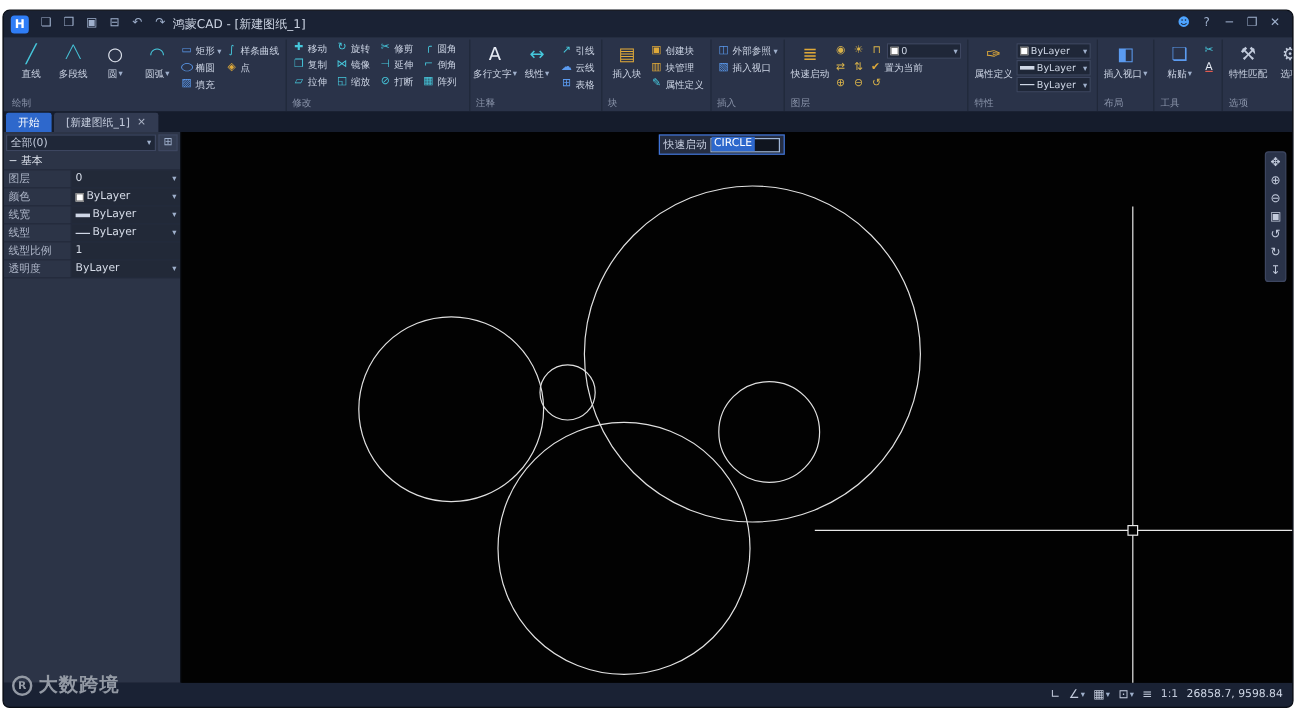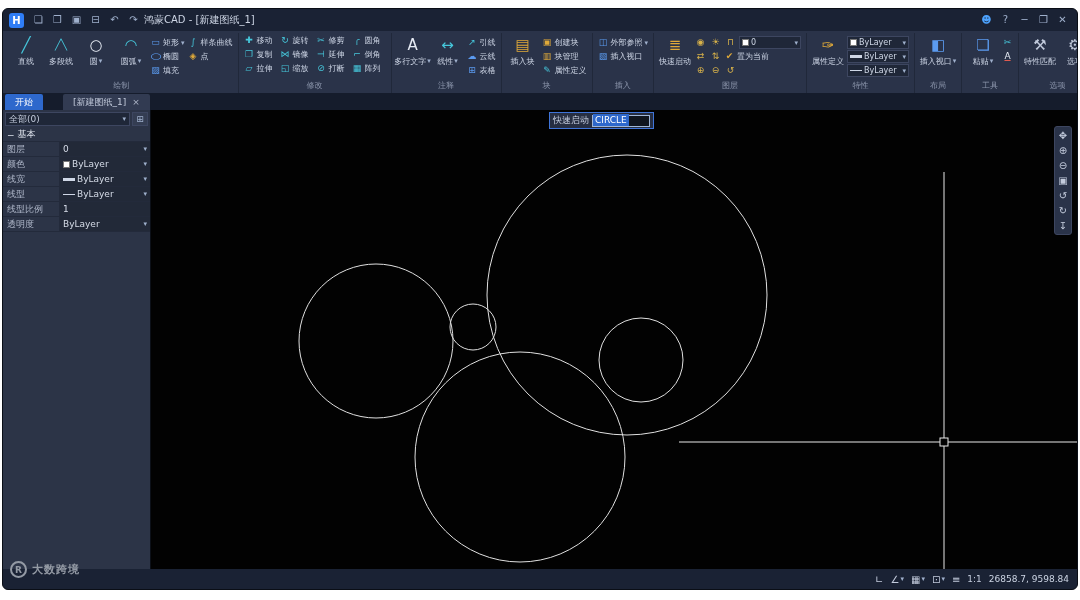--- a/index.html
+++ b/index.html
@@ -10,42 +10,42 @@
 .titlebar{height:22px;background:#1a2234;display:flex;align-items:center;gap:2px;padding:0 6px;flex:0 0 auto}
 .logo{width:15px;height:15px;background:#2f7df6;color:#fff;border-radius:3px;font-size:10px;font-weight:bold;display:flex;align-items:center;justify-content:center;margin-right:4px}
 .tbi{width:17px;height:16px;color:#9fb0cc;font-size:10px;line-height:16px;text-align:center;border-radius:2px}
 .tbi.user{color:#4da3ff}
 .tb-title{flex:1;text-align:left;font-size:10px;color:#cdd5e4;white-space:nowrap;overflow:hidden}
 
 .ribbon{height:62px;background:#2a3349;display:flex;align-items:stretch;padding:2px 2px 0 2px;flex:0 0 auto;overflow:hidden}
 .rgroup{display:flex;flex-direction:column;padding:1px 5px 0 5px;border-right:1px solid #20283a;white-space:nowrap}
 .rg-body{flex:1;display:flex;align-items:flex-start;gap:3px}
 .rg-body.vert{flex-direction:column;gap:1px}
-.rg-label{height:13px;line-height:12px;font-size:8px;color:#8b95ab;text-align:center}
+.rg-label{height:13px;line-height:12px;font-size:8px;color:#8b95ab;}
 .tool-big{width:32px;display:flex;flex-direction:column;align-items:center}
 .tool-big .ico{font-size:15px;height:22px;line-height:22px;color:#46c8dc}
 .tlabel{font-size:8px;color:#ccd4e4;height:11px;line-height:11px;display:flex;align-items:center;gap:1px;justify-content:center}
 .tool-col{display:flex;flex-direction:column;gap:1px;padding-top:2px}
 .tool-sm{display:flex;align-items:center;height:13px;font-size:8px;color:#ccd4e4;gap:2px}
 .tool-sm .ico{width:11px;text-align:center;font-size:9px;color:#46c8dc;line-height:13px}
 .trow{display:flex;gap:2px}
 .trow .tool-sm{width:34px}
 .caret{font-size:7px;color:#9fb0cc}
 .combo{display:flex;align-items:center;gap:2px;width:62px;height:13px;background:#1f2738;border:1px solid #3d4660;font-size:8px;color:#cfd7e6;padding:0 2px}
 .swatch{width:7px;height:7px;background:#fff;border:1px solid #777;flex:0 0 auto}
 .lw{width:12px;height:3px;background:#cfd7e6;flex:0 0 auto}
 .lt{width:12px;height:1px;background:#cfd7e6;flex:0 0 auto}
 .lcol{display:flex;flex-direction:column;gap:1px;padding-top:2px}
 .lrow{display:flex;align-items:center;gap:2px}
 .mini{width:13px;height:13px;font-size:9px;color:#d8b24a;text-align:center;line-height:13px}
 .squish{display:inline-block;transform:scaleX(1.45)}
 .gold{color:#dfa939!important}.blue{color:#5b9bf0!important}.silver{color:#c2cbdc!important}.white{color:#e6ebf4!important}
 .red-u{text-decoration:underline;text-decoration-color:#e05b50}
 
-.tabrow{height:17px;background:#151c2c;display:flex;align-items:flex-end;padding-left:2px;gap:20px;flex:0 0 auto}
+.tabrow{height:17px;background:#151c2c;display:flex;align-items:flex-end;padding-left:2px;gap:2px;flex:0 0 auto}
 .tab{height:16px;display:flex;align-items:center;padding:0 10px;font-size:9px;color:#c3cbdc;background:#323b52;border-radius:2px 2px 0 0}
 .tab.active{background:#2e68cc;color:#fff}
 .tclose{margin-left:6px;font-size:9px;color:#aeb6c8}
 
 .main{flex:1;display:flex;min-height:0}
 .sidepanel{width:148px;background:#2c3447;border-right:1px solid #0c1018;font-size:9px;color:#c3cbdc;flex:0 0 auto}
 .pfilter{display:flex;gap:2px;padding:2px}
 .pselect{flex:1;height:14px;background:#1f2738;border:1px solid #3d4660;display:flex;align-items:center;justify-content:space-between;padding:0 3px}
 .pbtn{width:16px;height:14px;background:#343d52;border:1px solid #3d4660;text-align:center;line-height:13px;color:#9fb0cc}
 .psection{height:14px;display:flex;align-items:center;gap:3px;padding:0 4px;color:#dfe4ee;border-bottom:1px solid #232a3b}
@@ -62,21 +62,21 @@
 .navbar{position:absolute;right:5px;top:16px;width:18px;background:#2a3349;border:1px solid #3d4660;border-radius:3px;display:flex;flex-direction:column;align-items:center;padding:1px 0}
 .nbtn{width:16px;height:15px;color:#c3cbdc;font-size:10px;line-height:15px;text-align:center}
 
 .statusbar{height:20px;background:#1a2234;display:flex;align-items:center;padding:0 8px;gap:7px;flex:0 0 auto;font-size:9px;color:#c3cbdc}
 .sb-spacer{flex:1}
 .sb-i{display:flex;align-items:center;gap:1px;font-size:10px}
 .sb-coords{color:#cdd5e4}
 
 .watermark{position:absolute;left:10px;top:561px;display:flex;align-items:center;gap:5px;opacity:.95;z-index:10}
 .wm-logo{width:17px;height:17px;border:2px solid #9aa0aa;border-radius:50%;color:#9aa0aa;font-size:9px;font-weight:bold;display:flex;align-items:center;justify-content:center}
-.wm-text{font-size:11px;font-weight:bold;color:#9aa0aa;letter-spacing:1px}
+.wm-text{font-size:16px;font-weight:bold;color:#9aa0aa;letter-spacing:1px}
 </style>
 </head>
 <body>
 
 <div class="window">
 
   <div class="titlebar">
     <span class="logo">H</span>
     <span class="tbi">❏</span>
     <span class="tbi">❒</span>

